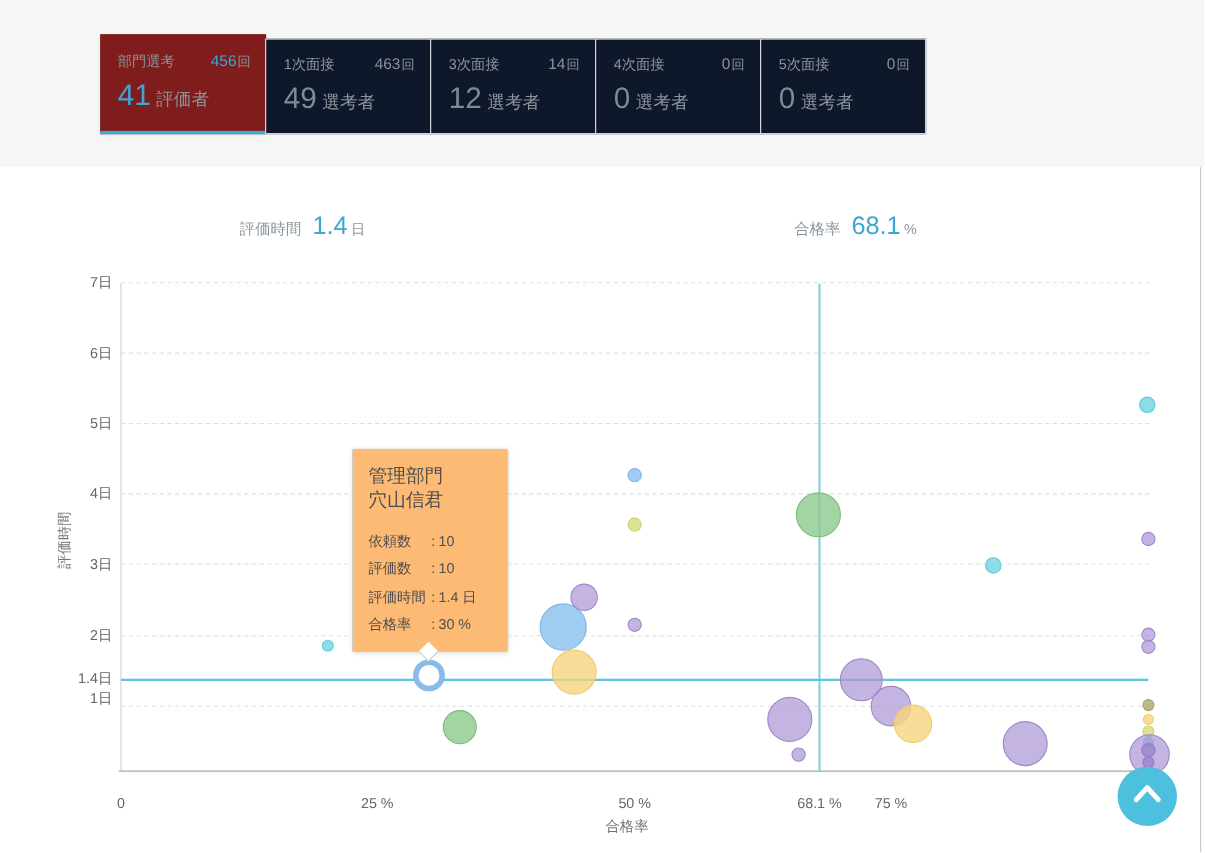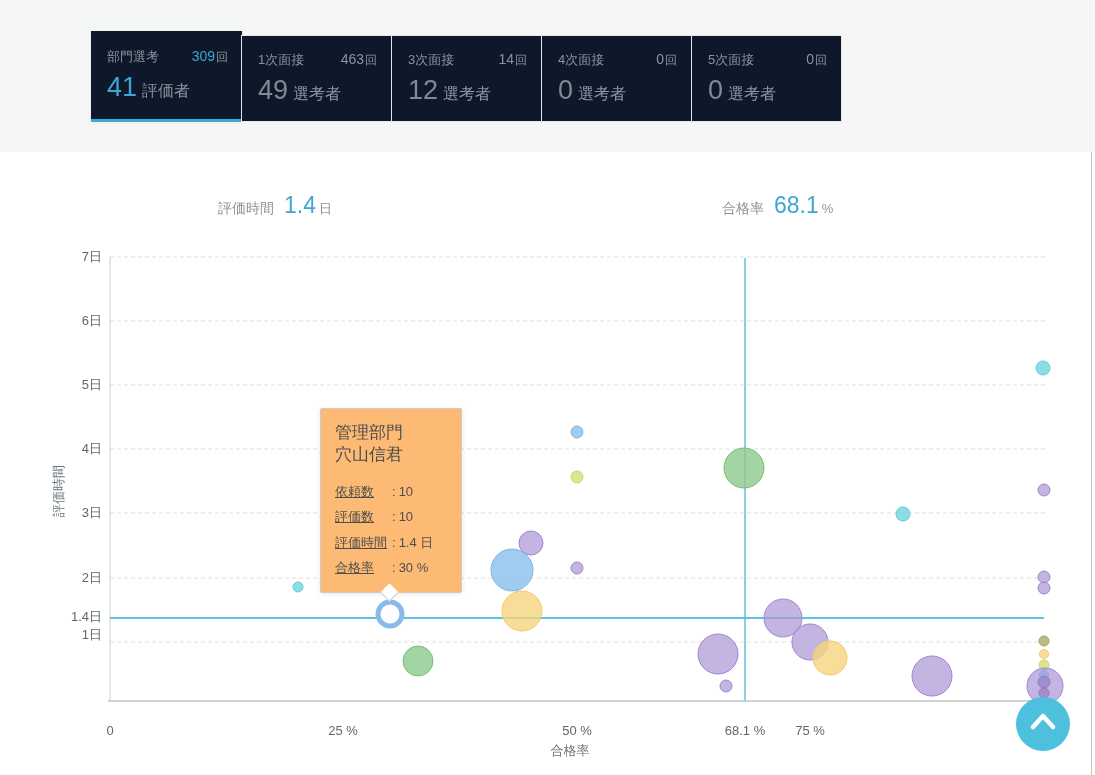--- a/index.html
+++ b/index.html
@@ -7,21 +7,21 @@
   body {
     position: relative; overflow: hidden; background:#fff;
     font-family: "Liberation Sans", "DejaVu Sans", sans-serif;
     -webkit-font-smoothing: antialiased;
   }
   
   .top-band { position:absolute; left:0; top:0; width:1095px; height:152px; background:#f5f6f6; }
   .tabs { position:absolute; left:92px; top:31px; height:91px; display:flex; align-items:flex-end; }
   .tab { width:151px; height:87px; background:#0f172a; border:1px solid #e7e7e7; margin-left:-1px;
          padding:14px 14px 0 16px; cursor:pointer; }
-  .tab.active { height:91px; background:#0f172a; border:none; border-bottom:3px solid #36acd6;
+  .tab.active { height:91px; background:#7f1d1d; border:none; border-bottom:3px solid #36acd6;
                 box-shadow:0 1px 4px rgba(0,0,0,0.06); padding-top:16px; }
   .tab-top { display:flex; justify-content:space-between; align-items:baseline; }
   .tab-label { font-size:13px; color:#8a949b; }
   .tab-count .num { font-size:14px; color:#8a949b; }
   .tab.active .tab-count .num { color:#3ca6d4; }
   .tab-count .unit { font-size:12px; color:#8a949b; margin-left:1px; }
   .tab-main { margin-top:6px; }
   .tab-main .big { font-size:27px; color:#7f8a92; }
   .tab.active .tab-main .big { color:#3ca6d4; }
   .tab-main .unit { font-size:16px; color:#8a949b; margin-left:5px; }
@@ -40,39 +40,39 @@
              font-size:13px; color:#6a7379; transform:rotate(-90deg); z-index:2; }
   .x-title { position:absolute; left:520px; top:742px; width:100px; text-align:center;
              font-size:13px; color:#6a7379; z-index:2; }
   
   .tooltip { position:absolute; left:320px; top:408px; width:142px; background:#fdba74;
              border:1px solid #cccccc; border-radius:2px; box-shadow:0 1px 5px rgba(0,0,0,0.10);
              padding:13px 13px 12px 14px; z-index:5; }
   .tt-title { font-size:17px; color:#4e4e4e; line-height:1.32; }
   .tt-rows { margin-top:12px; }
   .t-row { display:flex; font-size:13px; color:#4e4e4e; line-height:1.95; white-space:nowrap; }
-  .t-label { width:57px; flex:none;text-decoration:underline; }
+  .t-label { width:57px; flex:none; }
   .t-colon { margin-right:3px; }
   .tt-arrow { position:absolute; left:62px; bottom:-7px; width:13px; height:13px; background:#fff;
               border-right:1px solid #cccccc; border-bottom:1px solid #cccccc; transform:rotate(45deg); }
   
   .panel-right-border { position:absolute; left:1091px; top:152px; width:1px; height:623px; background:#c6c6c6; }
   .scroll-top { position:absolute; left:1016px; top:697px; width:54px; height:54px; border:none;
                 border-radius:50%; background:#4cc0dd; z-index:6; display:flex; align-items:center;
                 justify-content:center; cursor:pointer; }
 </style>
 </head>
 <body>
 
 <div class="top-band">
   <div class="tabs" id="tabs">
       <div class="tab active">
         <div class="tab-top">
           <span class="tab-label">部門選考</span>
-          <span class="tab-count"><span class="num">309</span><span class="unit">回</span></span>
+          <span class="tab-count"><span class="num">456</span><span class="unit">回</span></span>
         </div>
         <div class="tab-main"><span class="big">41</span><span class="unit">評価者</span></div>
       </div>
       <div class="tab">
         <div class="tab-top">
           <span class="tab-label">1次面接</span>
           <span class="tab-count"><span class="num">463</span><span class="unit">回</span></span>
         </div>
         <div class="tab-main"><span class="big">49</span><span class="unit">選考者</span></div>
       </div>

